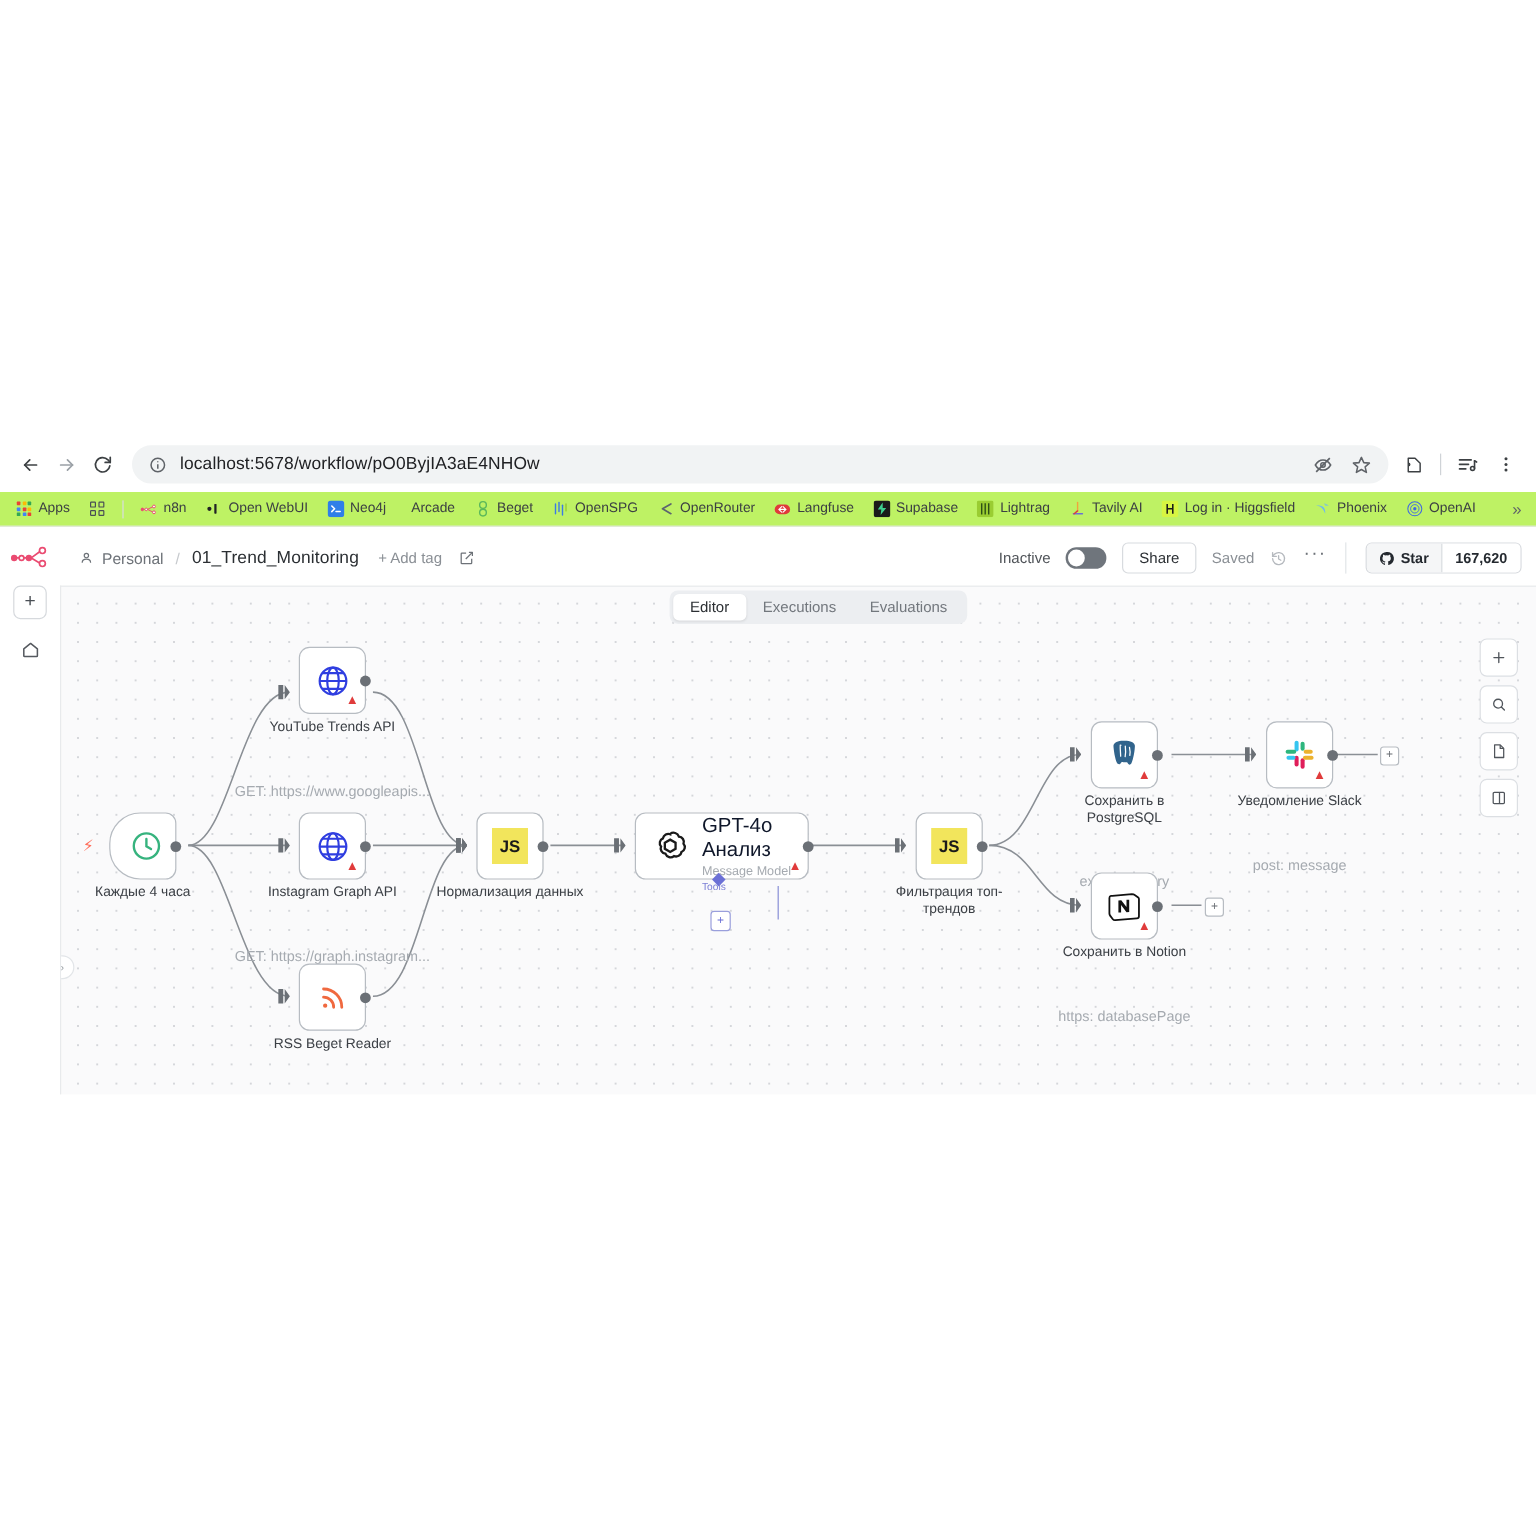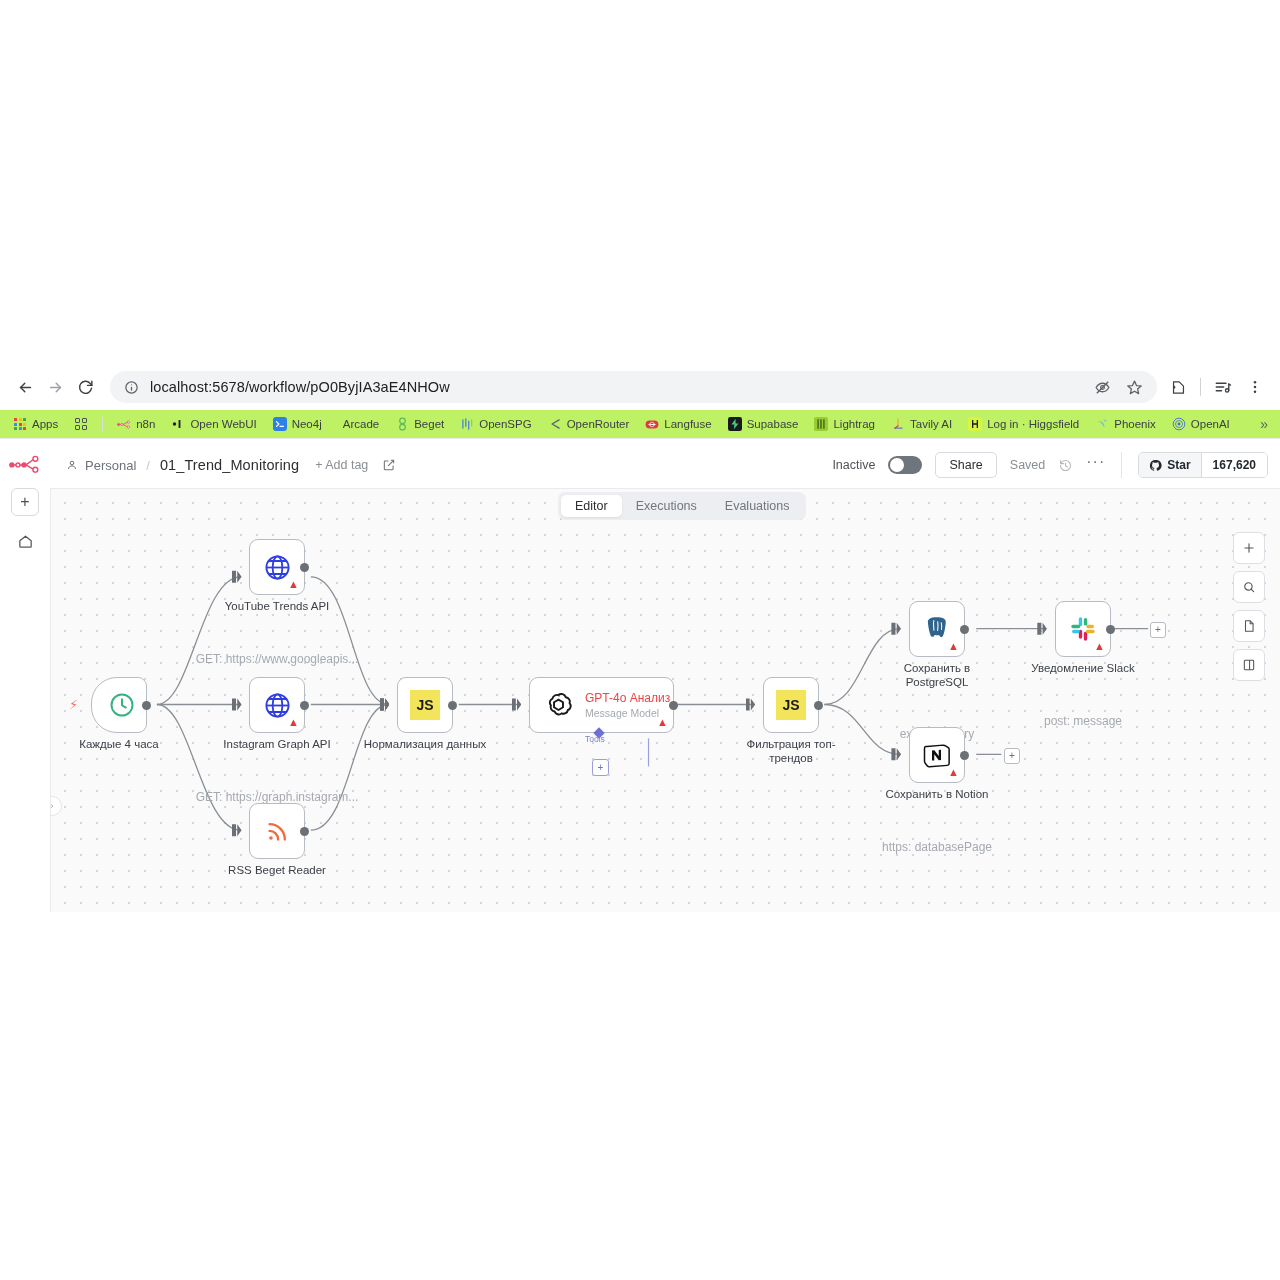--- a/index.html
+++ b/index.html
@@ -79,21 +79,21 @@
   
   .node{position:absolute;}
   .nbox{width:56px;height:56px;background:#fff;border:1.5px solid #b7bcc2;border-radius:9px;position:relative;display:flex;align-items:center;justify-content:center;box-sizing:border-box;}
   .nbox.trigger{border-radius:26px 9px 9px 26px;}
   .nbox.wide{width:145px;height:56px;justify-content:flex-start;padding-left:14px;gap:12px;}
   .warn{position:absolute;right:5px;bottom:4px;color:#e03b3b;font-size:11px;line-height:1;}
   .nlabel{position:absolute;top:61px;left:50%;transform:translateX(-50%);width:150px;text-align:center;font-size:11.5px;color:#3c4046;line-height:13.5px;}
   .nsub{position:absolute;top:0;left:50%;transform:translateX(-50%);width:190px;text-align:center;font-size:12px;color:#a5aab0;margin-top:37px;}
   .js-badge{width:30px;height:30px;background:#f2e55c;display:flex;align-items:center;justify-content:center;font-weight:bold;font-size:14px;color:#1a1a1a;font-family:"Liberation Sans",sans-serif;}
   .gpt-txt{display:flex;flex-direction:column;gap:2px;}
-  .gpt-title{font-size:12px;color:#ef4444;}
+  .gpt-title{font-size:17px;color:#0f172a;}
   .gpt-sub{font-size:10.5px;color:#a5aab0;}
   .port{position:absolute;width:9px;height:9px;border-radius:50%;background:#6b7076;top:50%;margin-top:-4.5px;}
   .port.out{right:-5px;}
   .plusbox{position:absolute;width:14px;height:14px;border:1px solid #b7bcc2;border-radius:3px;background:#fff;display:flex;align-items:center;justify-content:center;color:#6b7076;font-size:10px;line-height:1;}
   .bolt{position:absolute;color:#ff6d5a;font-size:13px;}
   .tools-tag{position:absolute;font-size:8.5px;color:#7b7fd6;}
   .diamond{position:absolute;width:8px;height:8px;background:#6b70d6;transform:rotate(45deg);}
   .toolplus{position:absolute;width:15px;height:15px;border:1px solid #9a9fdc;border-radius:3px;background:#fff;display:flex;align-items:center;justify-content:center;color:#6b70d6;font-size:10px;line-height:1;}
 </style>
 </head>

